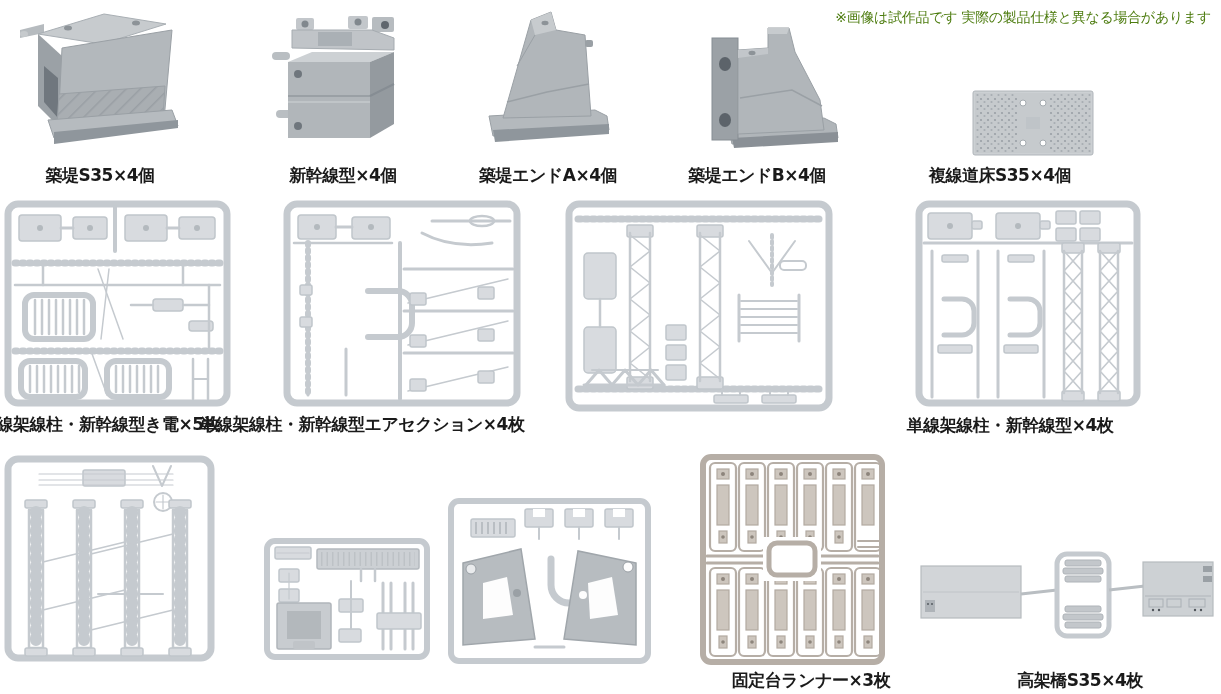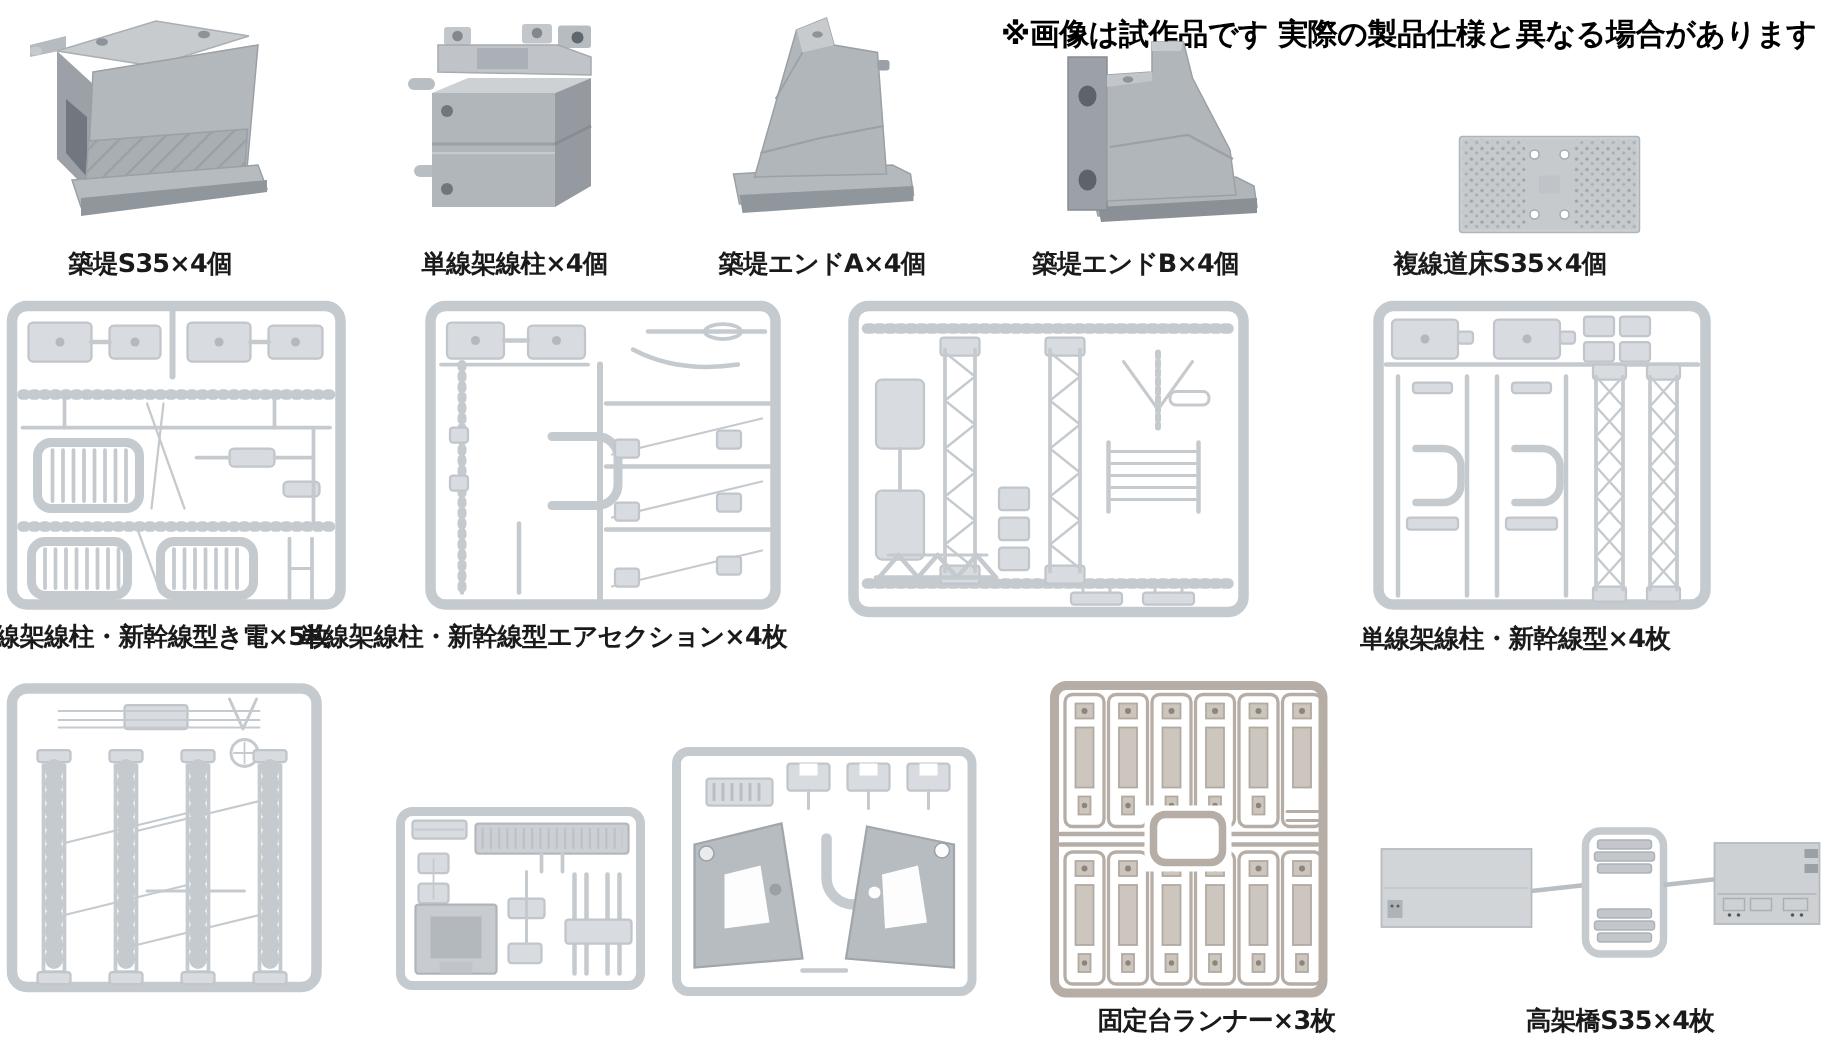--- a/index.html
+++ b/index.html
@@ -7,21 +7,21 @@
     position:relative;width:1221px;height:694px;background:#ffffff;overflow:hidden;
     font-family:"DejaVu Sans","Liberation Sans",sans-serif;
   }
   .fig{position:absolute;}
   .fig svg{display:block;width:100%;height:100%;}
   .caption{
     position:absolute;transform:translateX(-50%);white-space:nowrap;
     font-size:17px;font-weight:600;color:#1a1a1a;letter-spacing:-0.5px;
   }
   .disclaimer{
-    position:absolute;top:9px;right:10px;font-size:20px;font-weight:700;color:#000000;
+    position:absolute;top:9px;right:10px;font-size:14px;font-weight:400;color:#4d7c0f;
     letter-spacing:-0.3px;white-space:nowrap;
   }
   
   .sp{fill:none;stroke:#c5cacf;stroke-linecap:round;stroke-linejoin:round;}
   .spf{fill:#d8dbdf;stroke:#c0c6cb;stroke-width:1.5;}
   .wp{fill:none;stroke:#b6aea6;stroke-linecap:round;stroke-linejoin:round;}
   .wpf{fill:#cdc6be;stroke:#b2aaa1;stroke-width:1.2;}
 </style>
 </head>
 <body>
@@ -118,21 +118,21 @@
       <rect x="45" y="3" width="32" height="60" fill="#c6cacd"></rect>
       <rect x="54" y="27" width="14" height="12" fill="#bfc4c8"></rect>
       <circle cx="51" cy="13" r="3" fill="#ffffff" stroke="#a5abb0"></circle>
       <circle cx="71" cy="13" r="3" fill="#ffffff" stroke="#a5abb0"></circle>
       <circle cx="51" cy="53" r="3" fill="#ffffff" stroke="#a5abb0"></circle>
       <circle cx="71" cy="53" r="3" fill="#ffffff" stroke="#a5abb0"></circle>
     </svg>
   </div>
 
   <div class="caption" style="left:100px;top:164px">築堤S35×4個</div>
-  <div class="caption" style="left:343px;top:164px">単線架線柱×4個</div>
+  <div class="caption" style="left:343px;top:164px">新幹線型×4個</div>
   <div class="caption" style="left:548px;top:164px">築堤エンドA×4個</div>
   <div class="caption" style="left:757px;top:164px">築堤エンドB×4個</div>
   <div class="caption" style="left:1000px;top:164px">複線道床S35×4個</div>
 
   <div class="fig" style="left:3px;top:199px;width:229px;height:209px">
     <svg viewBox="0 0 229 209">
       <rect class="sp" x="5" y="5" width="219" height="199" rx="10" stroke-width="7"></rect>
       <line class="sp" x1="112" y1="8" x2="112" y2="52" stroke-width="4"></line>
       <rect class="spf" x="16" y="16" width="42" height="26" rx="3"></rect>
       <rect class="spf" x="70" y="18" width="34" height="22" rx="3"></rect>

